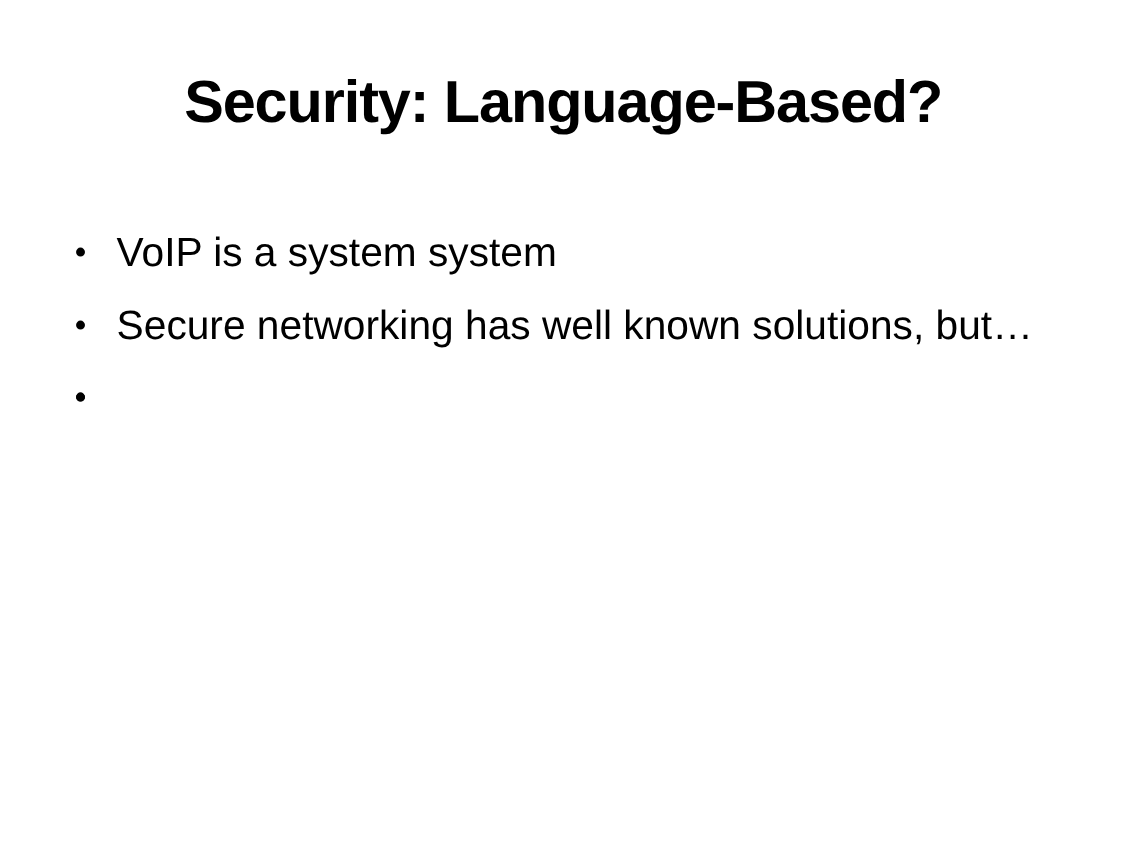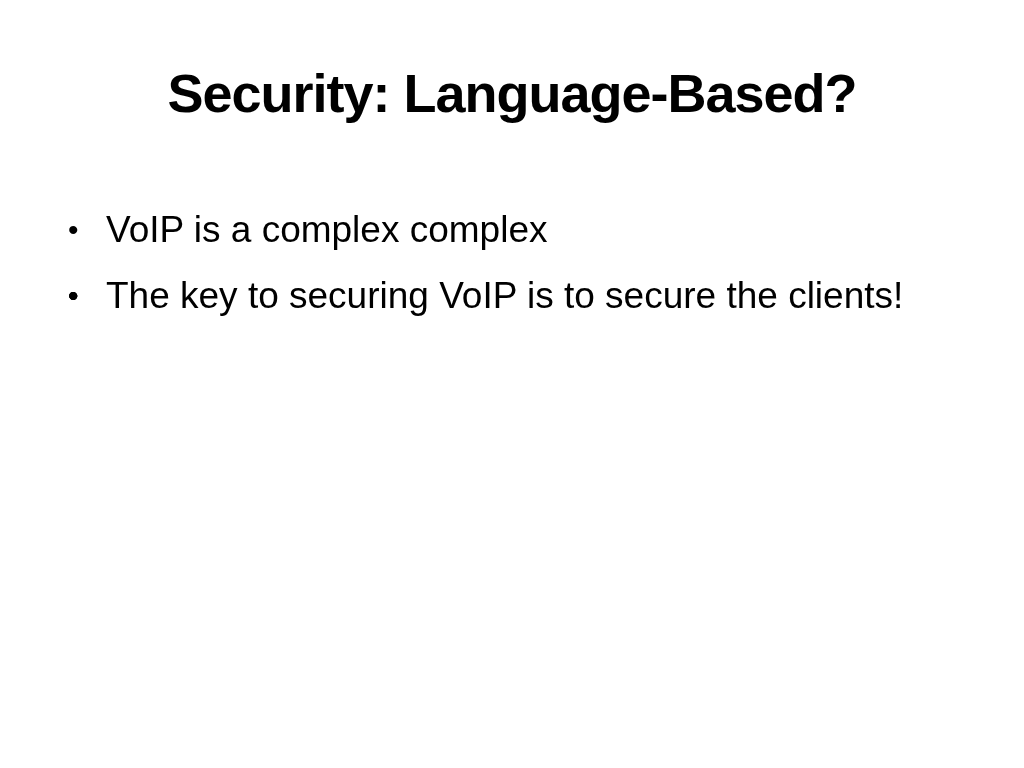--- a/index.html
+++ b/index.html
@@ -56,26 +56,26 @@
 </style>
 </head>
 <body>
 
 <div class="slide">
   <h1 class="slide-title">Security: Language-Based?</h1>
 
   <ul class="bullet-list">
     <li class="bullet-item">
       <span class="bullet-marker">•</span>
-      <span>VoIP is a complex complex</span>
+      <span>VoIP is a system system</span>
+    </li>
+    <li class="bullet-item">
+      <span class="bullet-marker">•</span>
+      <span>Secure networking has well known solutions, but…</span>
     </li>
     <li class="bullet-item">
       <span class="bullet-marker">•</span>
     </li>
     <li class="bullet-item">
       <span class="bullet-marker">•</span>
     </li>
-    <li class="bullet-item">
-      <span class="bullet-marker">•</span>
-      <span>The key to securing VoIP is to secure the clients!</span>
-    </li>
   </ul>
 </div>
 
 </body></html>

